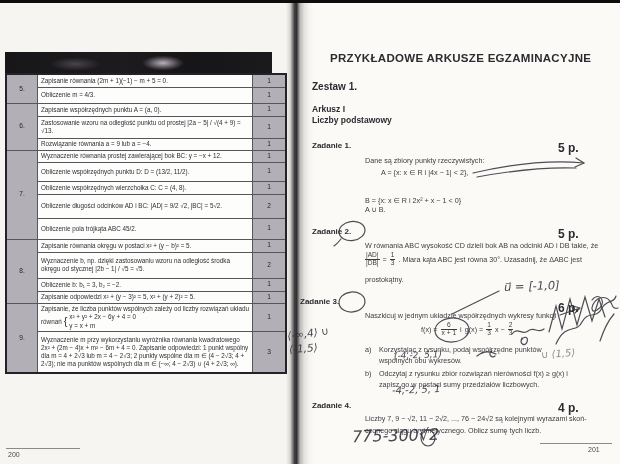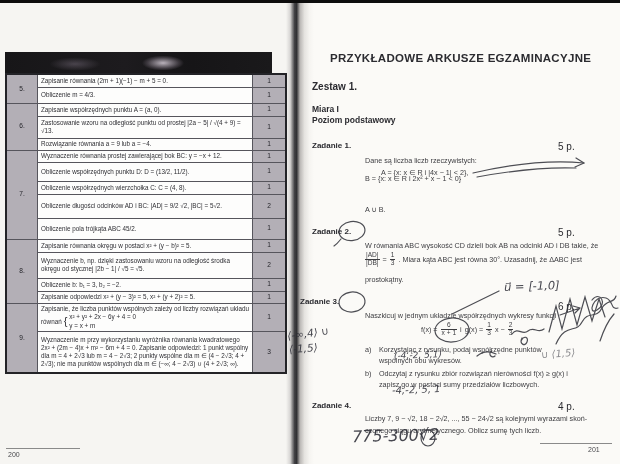--- a/index.html
+++ b/index.html
@@ -37,21 +37,21 @@
   .pln{left:8px;top:451px;font-size:7px;color:#4a4a4e;}
   .prn-line{left:540px;top:443px;width:72px;height:0;border-top:1px solid #8a8a8a;}
   .prn{left:588px;top:446px;font-size:7px;color:#4a4a4e;}
 
   
   .title{left:330px;top:52px;font-size:11.5px;font-weight:bold;letter-spacing:.3px;color:#2b2b30;}
   .h-set{left:312px;top:81px;font-size:10px;font-weight:bold;color:#2b2b30;}
   .h-ark{left:312px;top:104px;font-size:8.5px;font-weight:bold;color:#2b2b30;}
   .h-lvl{left:312px;top:115px;font-size:8.5px;font-weight:bold;color:#2b2b30;}
   .tlabel{font-size:8px;font-weight:bold;color:#2b2b30;}
-  .tpts{font-size:10px;font-weight:normal;color:#2b2b30;}
+  .tpts{font-size:12px;font-weight:bold;color:#2b2b30;}
   .body-line{font-size:7.2px;color:#3c3c40;line-height:11.5px;white-space:nowrap;}
   .body-wrap{font-size:7.2px;color:#3c3c40;line-height:11px;}
   .frac{display:inline-flex;flex-direction:column;align-items:center;vertical-align:middle;line-height:1.05;font-size:6.6px;}
   .frac .d{border-top:.8px solid #3c3c40;padding:0 1px;}
   .frow{display:flex;align-items:center;gap:3px;font-size:7.2px;color:#3c3c40;}
 
   
   .hw{font-family:"DejaVu Sans", sans-serif;font-style:italic;color:#2e2f38;opacity:.88;white-space:nowrap;}
   .ink{left:0;top:0;width:620px;height:464px;pointer-events:none;}
 </style>
@@ -148,28 +148,28 @@
       <td class="pts">3</td>
     </tr>
   </tbody>
     </table>
 
   <div class="abs pln-line"></div>
   <div class="abs pln">200</div>
 
   <div class="abs title">PRZYKŁADOWE ARKUSZE EGZAMINACYJNE</div>
   <div class="abs h-set">Zestaw 1.</div>
-  <div class="abs h-ark">Miara I</div>
-  <div class="abs h-lvl">Poziom podstawowy</div>
+  <div class="abs h-ark">Arkusz I</div>
+  <div class="abs h-lvl">Liczby podstawowy</div>
 
   <div class="abs tlabel" style="left:312px;top:141px">Zadanie 1.</div>
   <div class="abs tpts" style="left:558px;top:141px">5 p.</div>
-  <div class="abs body-line" style="left:365px;top:155px">Dane są liczba liczb rzeczywistych:</div>
+  <div class="abs body-line" style="left:365px;top:155px">Dane są zbiory punkty rzeczywistych:</div>
   <div class="abs body-line" style="left:381px;top:167px">A = {x: x ∈ R i |4x − 1| &lt; 2},</div>
-  <div class="abs body-line" style="left:365px;top:173px">B = {x: x ∈ R i 2x² + x − 1 &lt; 0}</div>
+  <div class="abs body-line" style="left:365px;top:195px">B = {x: x ∈ R i 2x² + x − 1 &lt; 0}</div>
   <div class="abs body-line" style="left:365px;top:204px">A ∪ B.</div>
 
   <div class="abs tlabel" style="left:312px;top:227px">Zadanie 2.</div>
   <div class="abs tpts" style="left:558px;top:227px">5 p.</div>
   <div class="abs body-line" style="left:365px;top:240px">W równania ABC wysokość CD dzieli bok AB na odcinki AD i DB takie, że</div>
   <div class="abs frow" style="left:365px;top:252px">
     <span class="frac">
       <span class="n">|AD|</span>
       <span class="d">|DB|</span>
     </span>
@@ -203,21 +203,21 @@
     </span>
   </div>
   <div class="abs body-line" style="left:365px;top:310px">Naszkicuj w jednym układzie współrzędnych wykresy funkcji</div>
   <div class="abs body-wrap" style="left:365px;top:344px;width:12px">a)</div>
   <div class="abs body-wrap" style="left:379px;top:344px;width:198px">Korzystając z rysunku, podaj współrzędne punktów wspólnych obu wykresów.</div>
   <div class="abs body-wrap" style="left:365px;top:368px;width:12px">b)</div>
   <div class="abs body-wrap" style="left:379px;top:368px;width:204px">Odczytaj z rysunku zbiór rozwiązań nierówności f(x) ≥ g(x) i zapisz go w postaci sumy przedziałów liczbowych.</div>
 
   <div class="abs tlabel" style="left:312px;top:401px">Zadanie 4.</div>
   <div class="abs tpts" style="left:558px;top:401px">4 p.</div>
-  <div class="abs body-line" style="left:365px;top:413px">Liczby 7,  9 − √2,  18 − 2√2,  ...,  55 − 24√2 są kolejnymi wyrazami skoń-</div>
+  <div class="abs body-line" style="left:365px;top:413px">Liczby 7,  9 − √2,  11 − 2√2,  ...,  76 − 24√2 są kolejnymi wyrazami skoń-</div>
   <div class="abs body-line" style="left:365px;top:425px">czonego ciągu arytmetycznego. Oblicz sumę tych liczb.</div>
 
   <div class="abs prn-line"></div>
   <div class="abs prn">201</div>
 
   <div class="abs hw" style="left:504px;top:279px;font-size:11.5px;transform:rotate(-2deg)">u⃗ = [-1,0]</div>
   <div class="abs hw" style="left:287px;top:327px;font-size:10.5px;transform:rotate(-7deg)">⟨-∞,4⟩ ∪</div>
   <div class="abs hw" style="left:289px;top:342px;font-size:10.5px;transform:rotate(-4deg)">⟨-1,5⟩</div>
   <div class="abs hw" style="left:394px;top:350px;font-size:9px;transform:rotate(-2deg)">(-4,-2, 5,1)</div>
   <div class="abs hw" style="left:541px;top:348px;font-size:10px;opacity:.55;transform:rotate(-4deg)">∪ ⟨1,5⟩</div>

